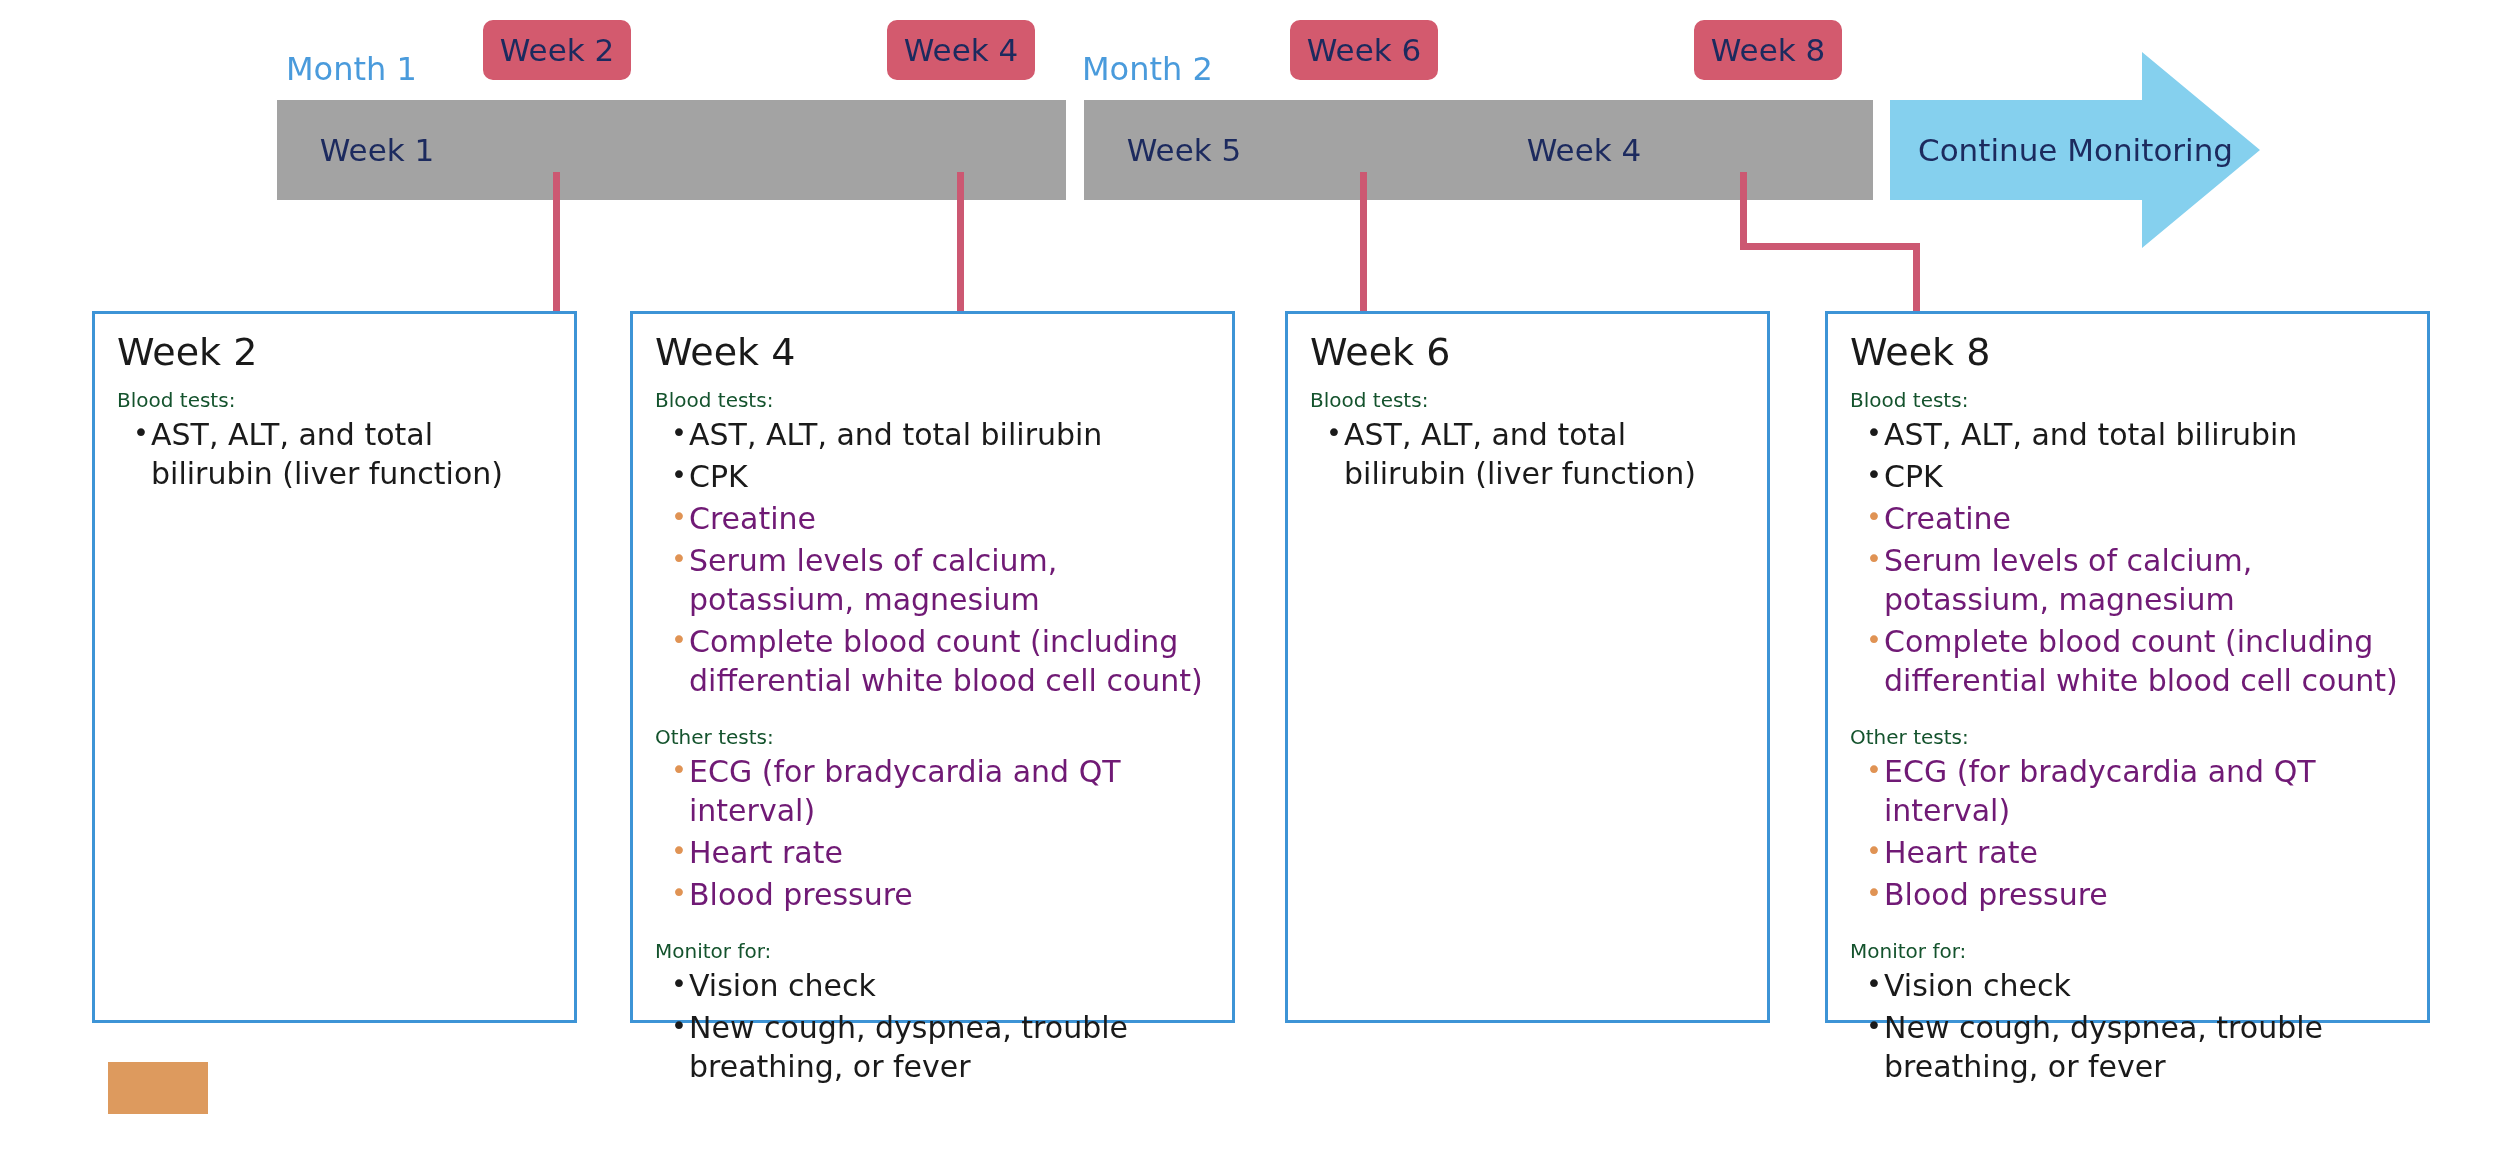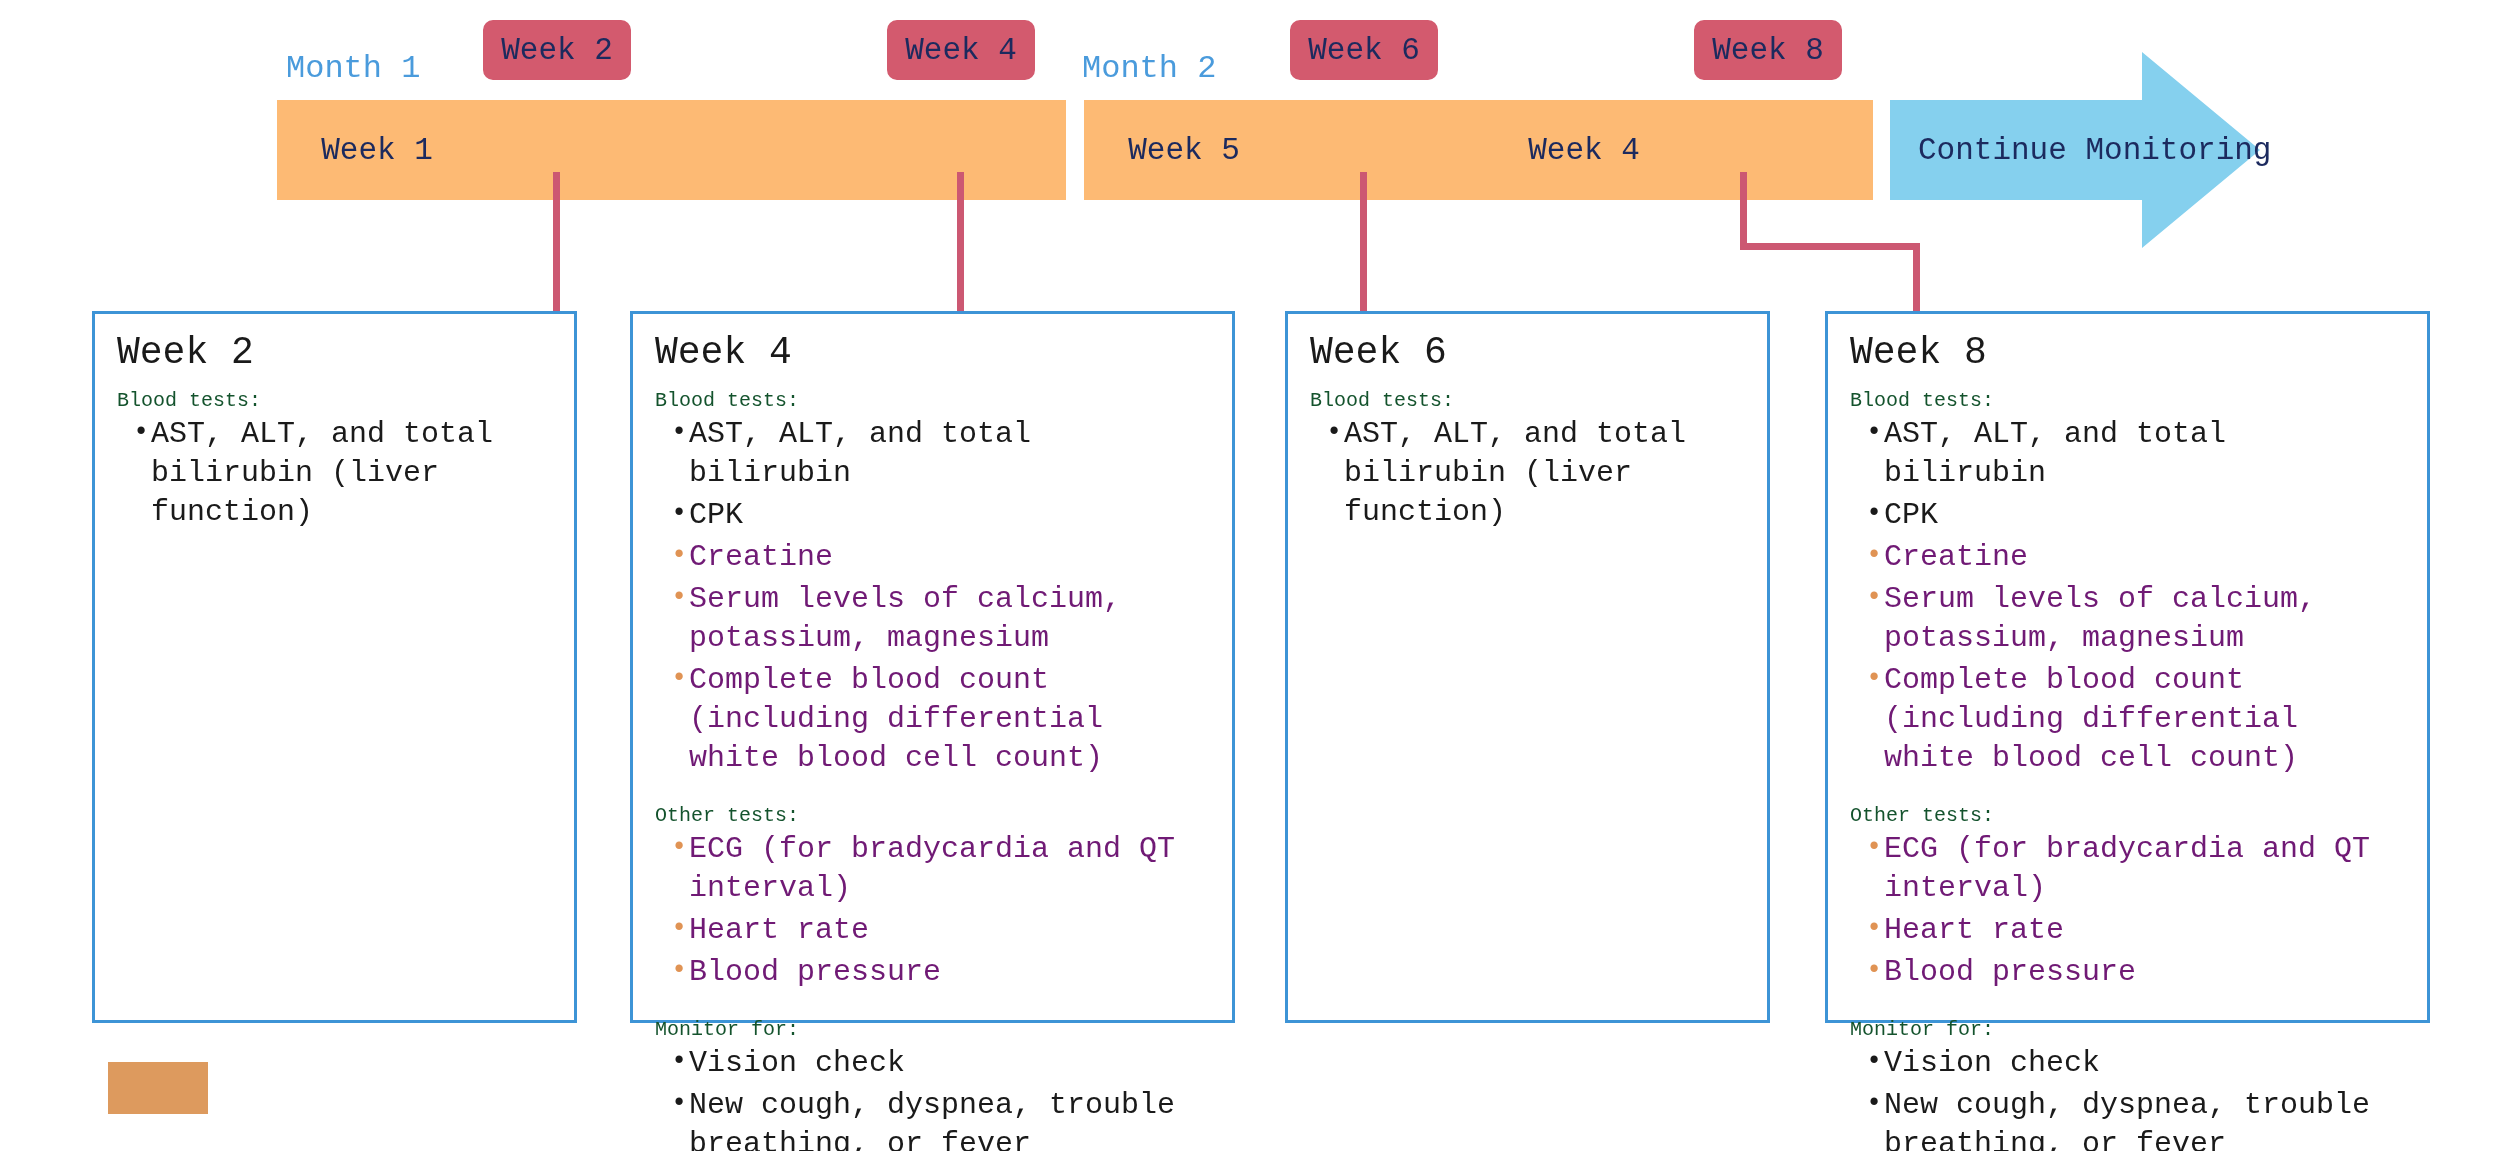--- a/index.html
+++ b/index.html
@@ -2,29 +2,29 @@
 <html><head>
 <meta charset="utf-8">
 <style>
   html,body{margin:0;padding:0;background:#ffffff;}
   body{
     width:2500px;height:1151px;
     font-family:"DejaVu Sans","Liberation Sans",sans-serif;
     -webkit-font-smoothing:antialiased;
     position:relative;overflow:hidden;
   }
-  .stage{position:relative;width:2500px;height:1149px;font-family:Liberation Mono, monospace;}
+  .stage{position:relative;width:2500px;height:1149px;}
 
   
   .month-label{
     position:absolute;color:#4a9bdc;font-size:32px;line-height:1;
     white-space:nowrap;
   }
   .bar{
-    position:absolute;background:#fdba74;height:100px;
+    position:absolute;background:#a3a3a3;height:100px;
   }
   .bar .wk{
     position:absolute;top:0;height:100px;
     display:flex;align-items:center;justify-content:center;
     color:#1c2a5e;font-size:31px;white-space:nowrap;
   }
   .pill{
     position:absolute;top:14px;height:72px;
     background:#d35a6e;
     border:6px solid #ffffff;

